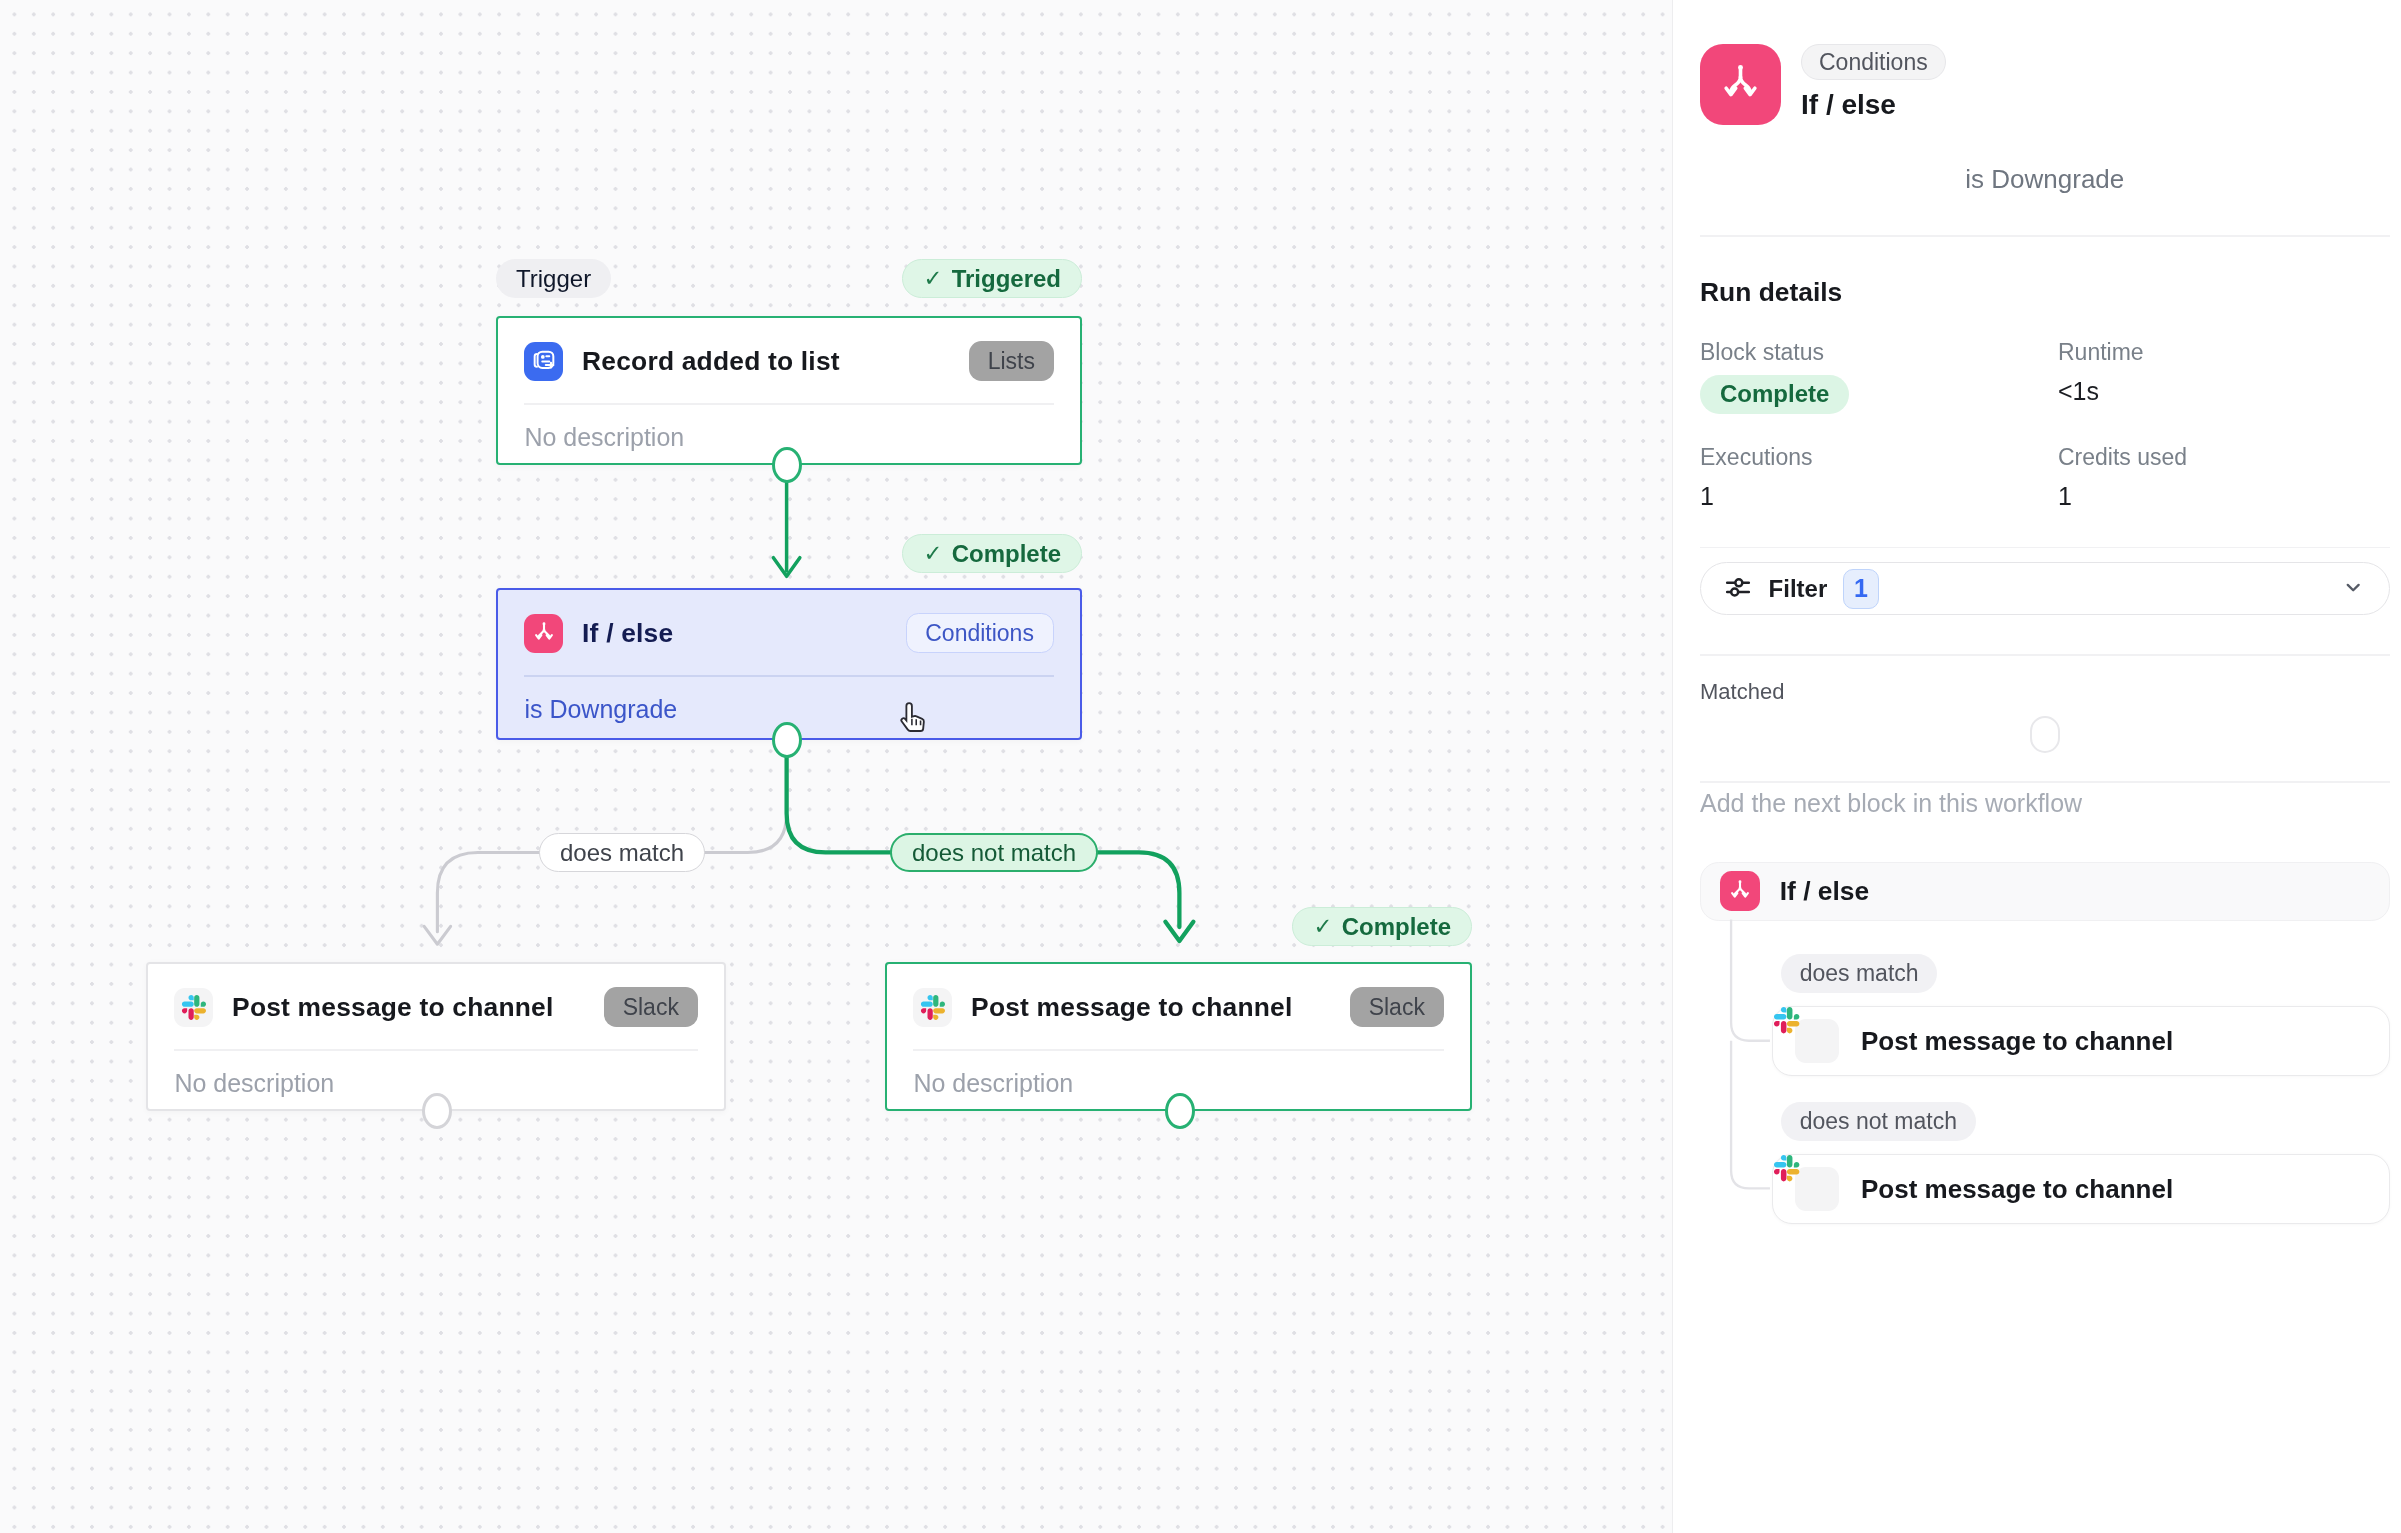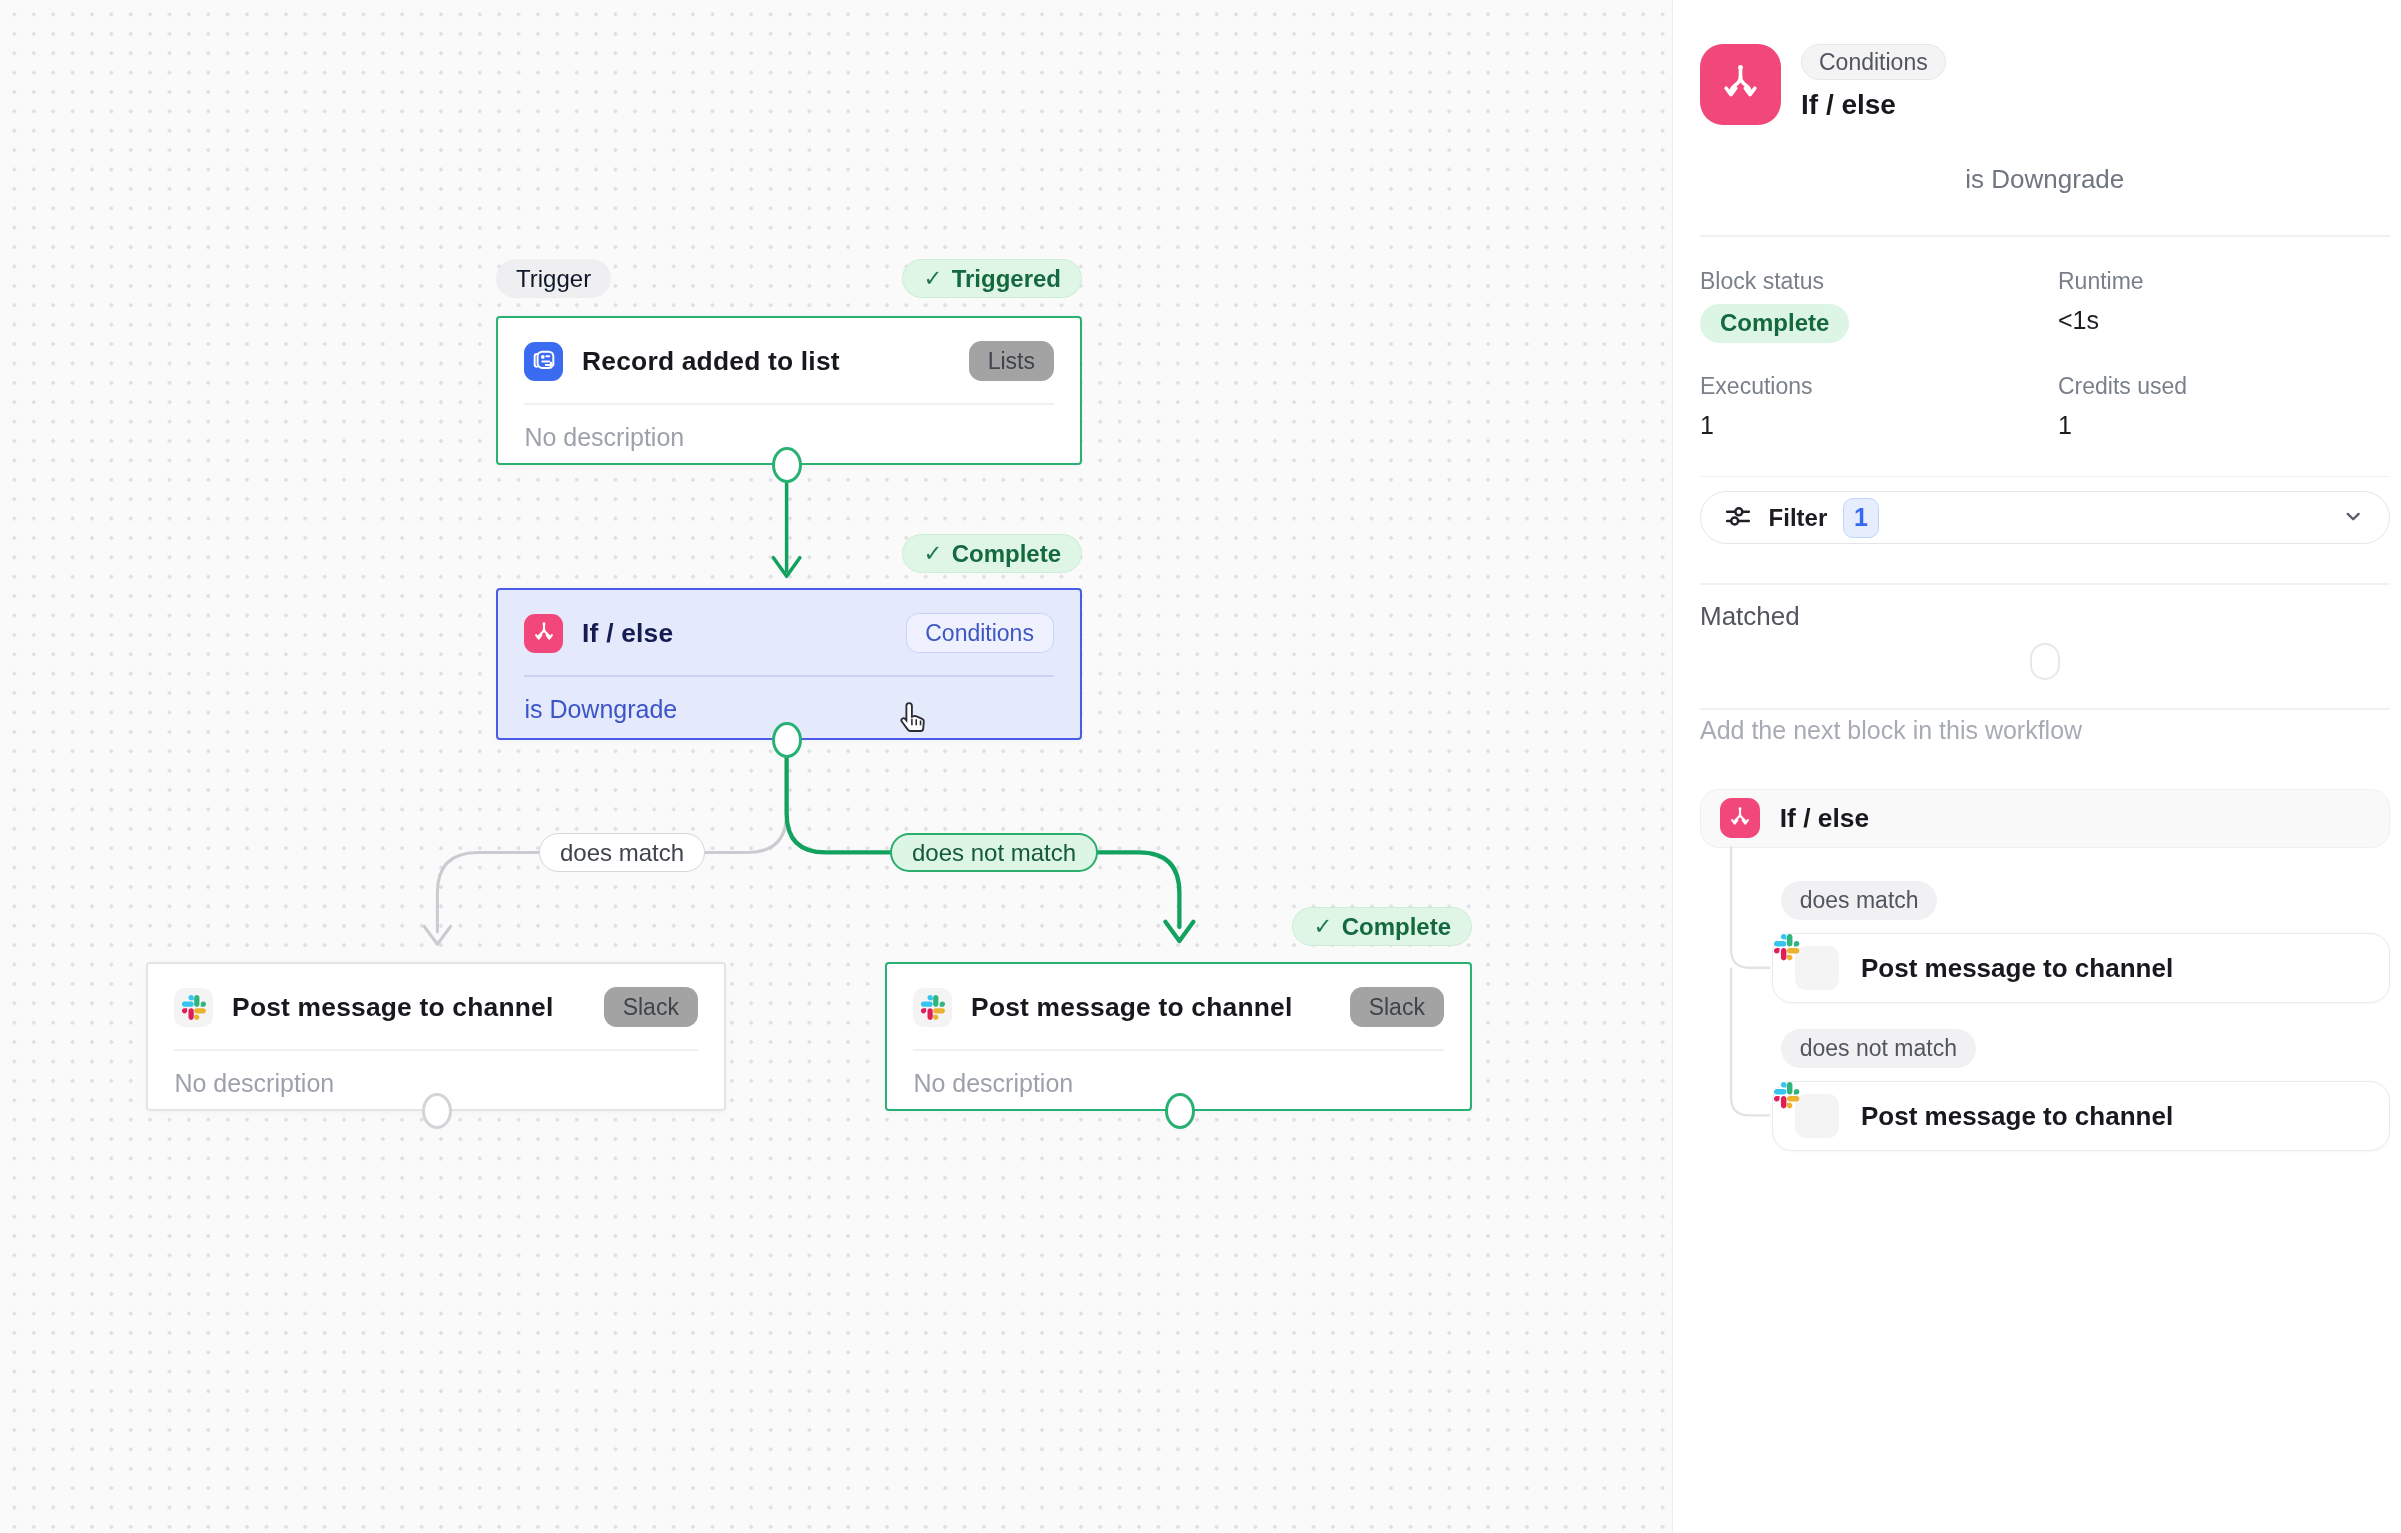--- a/index.html
+++ b/index.html
@@ -60,21 +60,21 @@
   .stat-value { margin-top:11px; font-size:25px; color:#1B1D22; }
   .pill-complete { display:inline-flex; margin-top:9.3px; height:39px; padding:0 20px; align-items:center;
     border-radius:19.4px; background:#DCF5E5; color:#15693E; font-size:24px; font-weight:600; }
   .cond-label { margin-top:31px; font-size:23px; color:#52555E; }
   .dropdown { margin-top:14px; height:53px; border:1.6px solid #E5E5E8; border-radius:26.4px; background:#fff;
     display:flex; align-items:center; gap:15.6px; padding:0 22px; }
   .dropdown-label { font-size:24px; font-weight:700; color:#1B1D22; }
   .count-badge { min-width:36px; height:40px; padding:0 7.8px; border-radius:10px; background:#E6EEFD; border:1.6px solid #BFD4FB;
     color:#3569F2; font-size:25px; font-weight:600; display:flex; align-items:center; justify-content:center; }
   .dropdown .chev { margin-left:auto; }
-  .matched-label { margin-top:16px; font-size:26px; color:#52555E; }
+  .matched-label { margin-top:23px; font-size:22px; color:#52555E; }
   .output-oval { margin:11px auto 0 auto; width:30px; height:37px; border-radius:15.6px; border:2.3px solid #E8E8EB; background:#fff; }
   .next-subtitle { margin-top:6.2px; font-size:25px; color:#A6ABB4; }
   .next-root { margin-top:44px; height:59px; background:#F9F9FA; border:1.6px solid #F0F0F2; border-radius:18.7px;
     display:flex; align-items:center; gap:20px; padding:0 18.7px; }
   .next-root .node-icon { width:40px; height:40px; border-radius:11.7px; }
   .next-root-label { font-size:26.4px; font-weight:600; color:#17191E; }
   .tree { position:relative; }
   .tree svg { position:absolute; left:0; top:0; overflow:visible; }
   .branch-pill { position:relative; display:inline-flex; margin:33px 0 0 81px; height:39px; padding:0 18.7px; align-items:center;
     border-radius:19.4px; background:#F1F1F4; color:#52555E; font-size:23px; }
@@ -235,20 +235,21 @@
         <span>Conditions</span>
       </span>
       <div class="panel-title">If / else</div>
     </div>
   </div>
 
   <div class="panel-subtitle">is Downgrade</div>
 
   <div class="pdivider d1"></div>
 
+  <div class="sec-heading h-run">Run details</div>
   <div class="run-grid">
     <div>
       <div class="stat-label">Block status</div>
       <span class="pill-complete">Complete</span>
     </div>
     <div>
       <div class="stat-label">Runtime</div>
       <div class="stat-value">&lt;1s</div>
     </div>
     <div>

